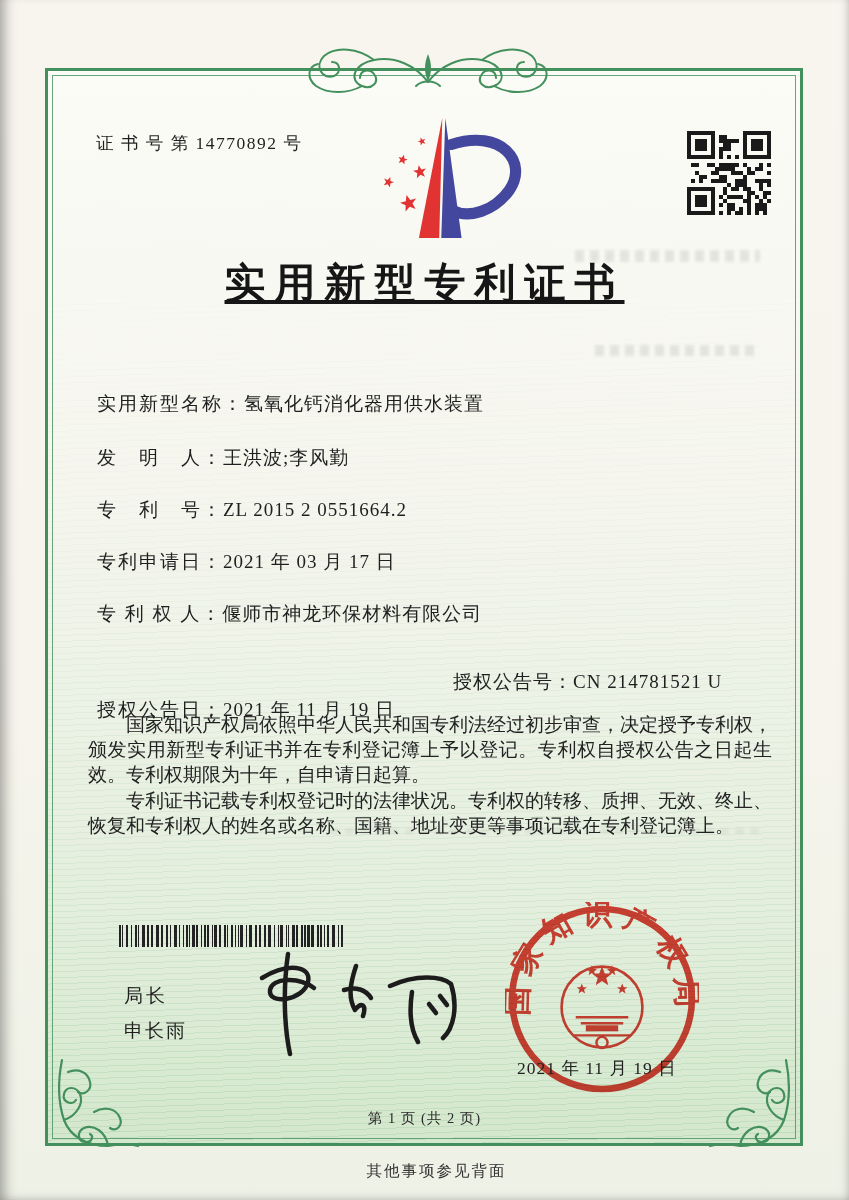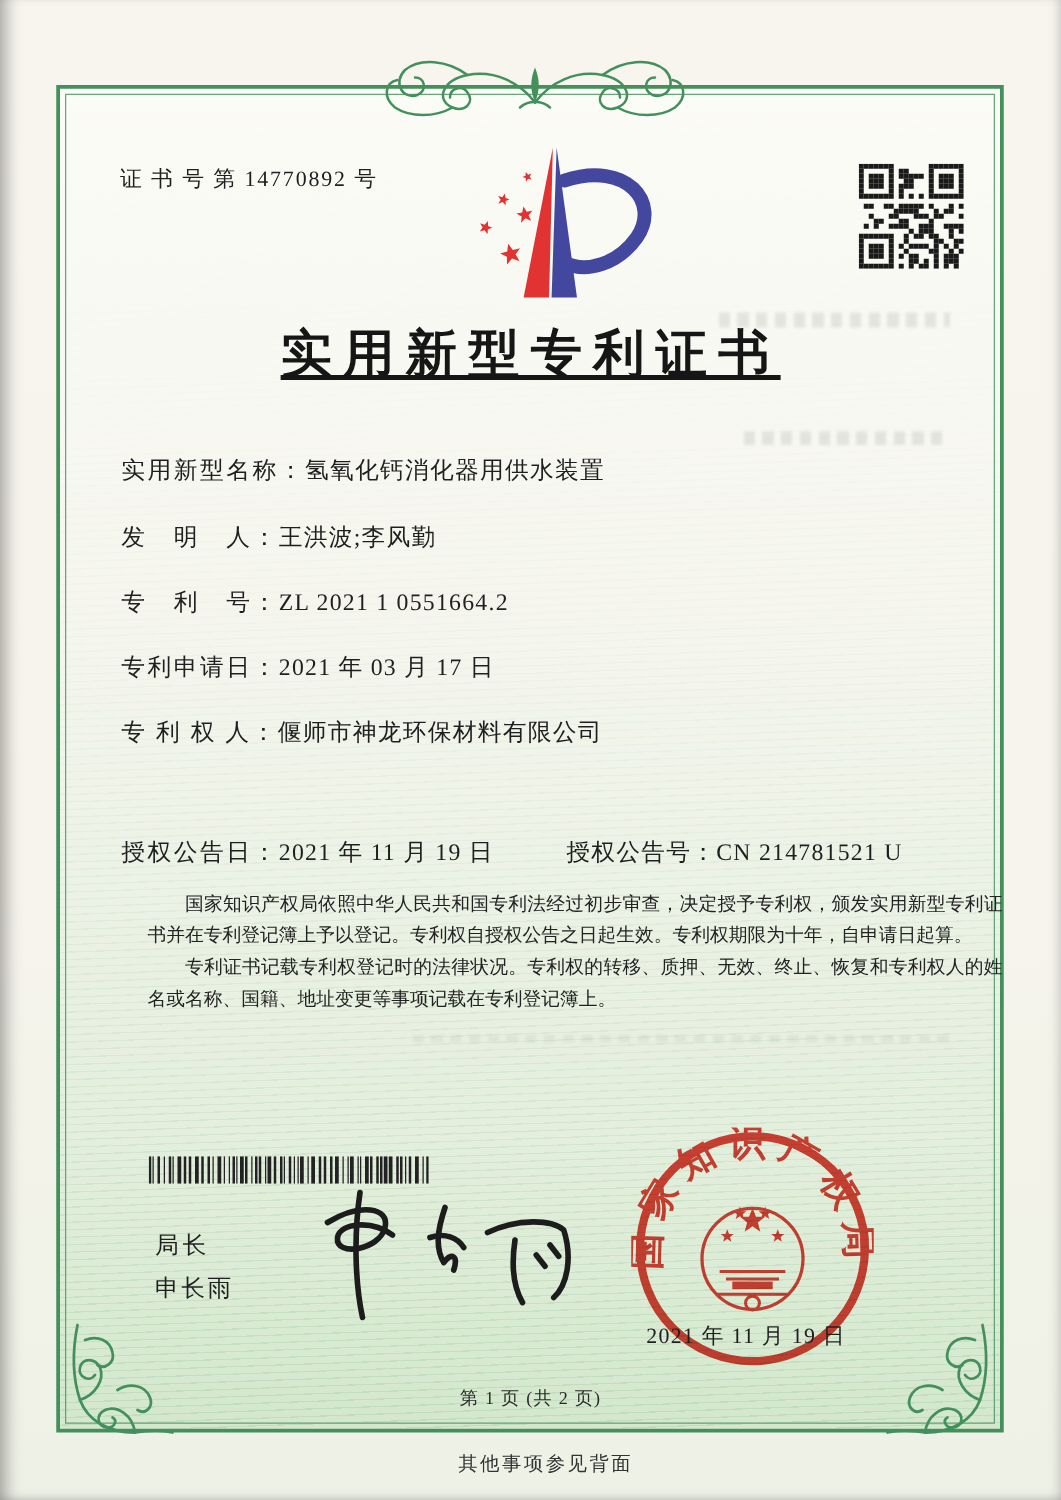--- a/index.html
+++ b/index.html
@@ -43,26 +43,26 @@
   .corner.bl{left:48px;top:1058px;}
   .corner.br{left:708px;top:1058px;transform:scaleX(-1);}
   
   .cert-no{position:absolute;left:96px;top:131px;font-size:17.5px;letter-spacing:1.5px;}
   .logo{position:absolute;left:368px;top:114px;width:178px;height:130px;}
   .qr{position:absolute;left:687px;top:131px;width:84px;height:84px;}
   .title{
     position:absolute;left:0;top:256px;width:849px;text-align:center;
     font-size:41px;font-weight:700;letter-spacing:9px;color:#161616;text-decoration:underline;
   }
-  .frow{position:absolute;left:97px;font-size:19px;letter-spacing:1px;white-space:nowrap;}
+  .frow{position:absolute;left:97px;font-size:19px;letter-spacing:1px;white-space:nowrap;margin-top:28px;}
   .frow .lbl{letter-spacing:2px;}
   .grant2{position:absolute;left:453px;top:669px;font-size:19px;letter-spacing:1px;white-space:nowrap;}
   .bodytext{
     position:absolute;left:88px;top:712px;width:684px;
-    font-size:15px;line-height:25.2px;text-align:justify;color:#222;margin-left:30px;
+    font-size:19px;line-height:25.2px;text-align:justify;color:#222;
   }
   .bodytext p{text-indent:2em;}
   .barcode{position:absolute;left:119px;top:925px;width:224px;height:22px;}
   .signer-title{position:absolute;left:124px;top:983px;font-size:19px;letter-spacing:3px;}
   .signer-name{position:absolute;left:124px;top:1018px;font-size:19px;letter-spacing:2px;}
   .signature{position:absolute;left:232px;top:946px;width:236px;height:112px;}
   .seal{position:absolute;left:505px;top:902px;width:194px;height:194px;mix-blend-mode:multiply;opacity:.94;}
   .seal-date{position:absolute;left:517px;top:1056px;font-size:17.5px;letter-spacing:1px;}
   .page-no{position:absolute;left:0;top:1109px;width:849px;text-align:center;font-size:14.5px;letter-spacing:1px;color:#2a2a2a;}
   .back-note{position:absolute;left:0;top:1161px;width:849px;text-align:center;font-size:15.5px;letter-spacing:2px;color:#333;padding-left:24px;}
@@ -357,21 +357,21 @@
 
   <h1 class="title">实用新型专利证书</h1>
 
   <div class="frow" style="top:363px">
     <span class="lbl">实用新型名称：</span><span>氢氧化钙消化器用供水装置</span>
   </div>
   <div class="frow" style="top:417px">
     <span class="lbl">发　明　人：</span><span>王洪波;李风勤</span>
   </div>
   <div class="frow" style="top:469px">
-    <span class="lbl">专　利　号：</span><span>ZL 2021 1 0551664.2</span>
+    <span class="lbl">专　利　号：</span><span>ZL 2015 2 0551664.2</span>
   </div>
   <div class="frow" style="top:521px">
     <span class="lbl">专利申请日：</span><span>2021 年 03 月 17 日</span>
   </div>
   <div class="frow" style="top:573px">
     <span class="lbl">专 利 权 人：</span><span>偃师市神龙环保材料有限公司</span>
   </div>
   <div class="frow" style="top:669px">
     <span class="lbl">授权公告日：</span><span>2021 年 11 月 19 日</span>
   </div>

